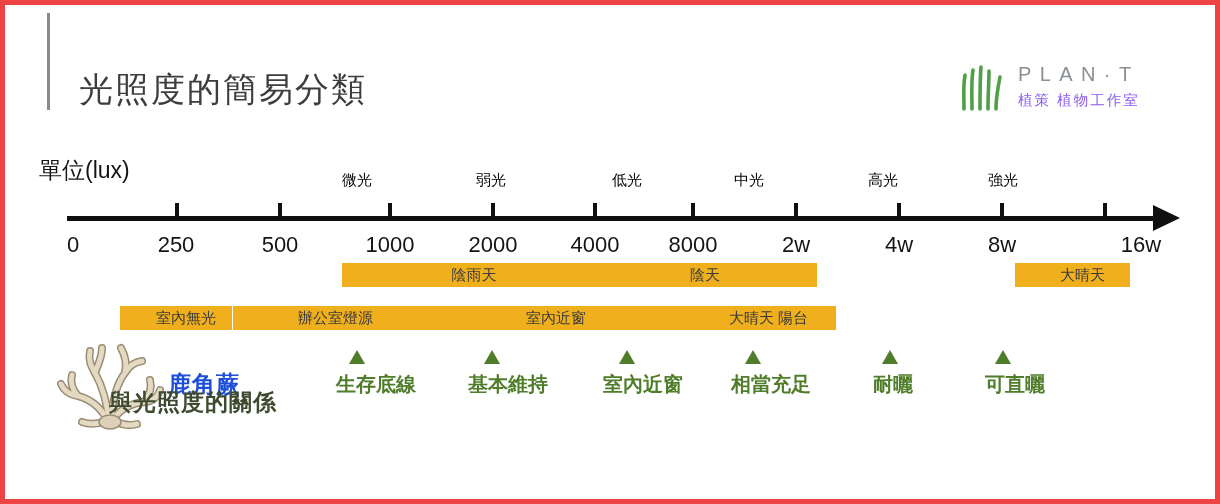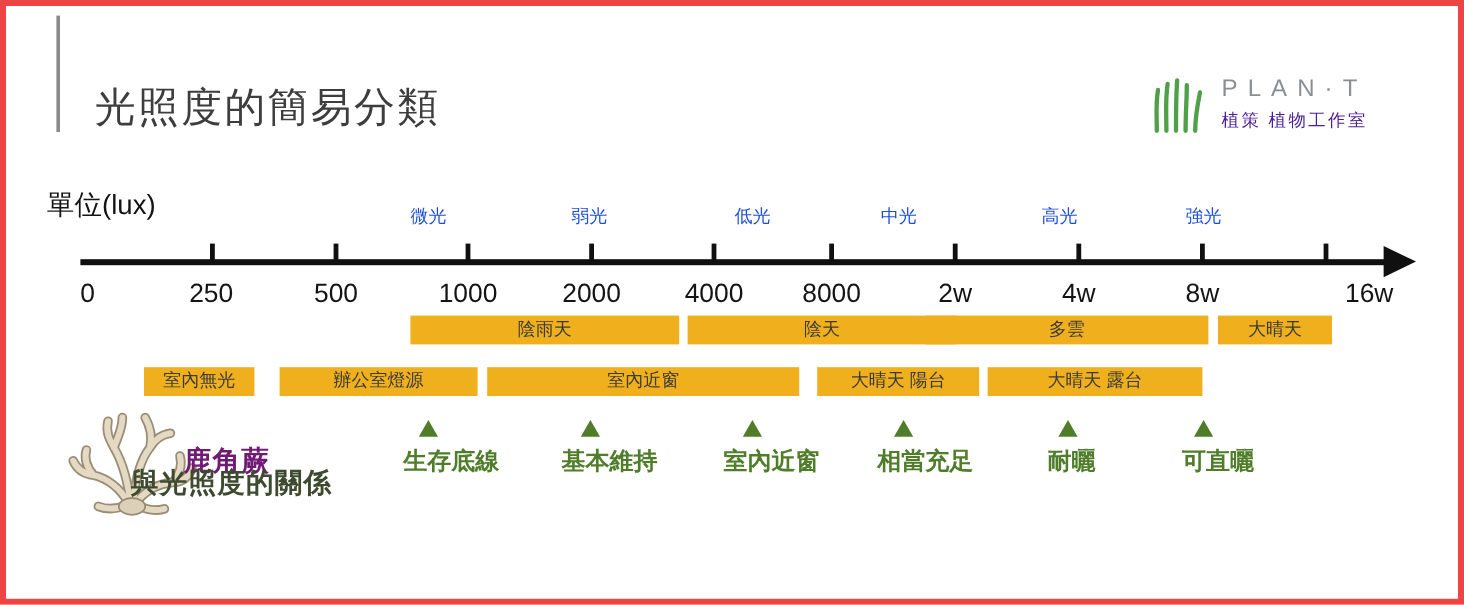--- a/index.html
+++ b/index.html
@@ -7,43 +7,43 @@
     position:relative; width:1220px; height:504px; background:#ffffff;
     font-family:"Liberation Sans", sans-serif; overflow:hidden;
     border:5px solid #ef4444; box-sizing:border-box;
   }
   .decor-line { position:absolute; left:42px; top:8px; width:3px; height:97px; background:#8a8a8a; }
   .title { position:absolute; left:74px; top:62px; margin:0; font-size:34px; font-weight:400; color:#3d3d3d; letter-spacing:2px; }
 
   .logo { position:absolute; left:954px; top:58px; display:flex; gap:13px; }
   .logo-icon { width:46px; height:50px; }
   .logo-brand { font-size:20px; letter-spacing:0.42em; color:#8a8f93; font-weight:500; }
-  .logo-sub { font-size:14.5px; letter-spacing:0.14em; color:#4c1d95; margin-top:5px; }
+  .logo-sub { font-size:14.5px; letter-spacing:0.14em; color:#8b5cf6; margin-top:5px; }
 
   .unit-label { position:absolute; left:34px; top:150px; font-size:23px; color:#141414; }
 
   .axis-line  { position:absolute; left:62px; top:211px; width:1092px; height:5px; background:#101010; }
   .axis-arrow { position:absolute; left:1148px; top:200px; width:0; height:0;
                 border-top:13px solid transparent; border-bottom:13px solid transparent; border-left:27px solid #101010; }
   .tick { position:absolute; top:198px; width:4px; height:14px; background:#101010; transform:translateX(-50%); }
   .tick-label  { position:absolute; top:227px; transform:translateX(-50%); font-size:22px; color:#141414; white-space:nowrap; }
-  .level-label { position:absolute; top:166px; transform:translateX(-50%); font-size:15px; color:#1d4ed8; white-space:nowrap; }
+  .level-label { position:absolute; top:166px; transform:translateX(-50%); font-size:15px; color:#000000; white-space:nowrap; }
 
   .bar { position:absolute; height:24px; background:#F0B01E; color:#3a3a3a; font-size:15px;
-         line-height:24px; text-align:center; white-space:nowrap; overflow:hidden; }
+         line-height:24px; text-align:center; white-space:nowrap; overflow:hidden;padding-left:20px; }
   .row1 { top:258px; }
   .row2 { top:301px; }
 
   .marker-triangle { position:absolute; top:345px; width:0; height:0; transform:translateX(-50%);
                      border-left:8px solid transparent; border-right:8px solid transparent; border-bottom:14px solid #4F7D2A; }
   .marker-label { position:absolute; top:366px; transform:translateX(-50%); font-size:20px; font-weight:700;
                   color:#4F7D2A; white-space:nowrap; }
 
   .fern-svg { position:absolute; left:48px; top:330px; width:114px; height:100px; }
-  .fern-caption-1 { position:absolute; left:148px; top:364px; font-size:23px; font-weight:700; color:#701a75; letter-spacing:1px; white-space:nowrap; }
+  .fern-caption-1 { position:absolute; left:163px; top:364px; font-size:23px; font-weight:700; color:#1d4ed8; letter-spacing:1px; white-space:nowrap; }
   .fern-caption-2 { position:absolute; left:104px; top:382px; font-size:23px; font-weight:700; color:#3E4A30; letter-spacing:1px; white-space:nowrap; }
 </style>
 </head>
 <body>
 
 <div class="slide">
 
   <div class="decor-line"></div>
   <h1 class="title">光照度的簡易分類</h1>
 
@@ -93,28 +93,26 @@
   <div class="tick-label" style="left:488px">2000</div>
   <div class="tick-label" style="left:590px">4000</div>
   <div class="tick-label" style="left:688px">8000</div>
   <div class="tick-label" style="left:791px">2w</div>
   <div class="tick-label" style="left:894px">4w</div>
   <div class="tick-label" style="left:997px">8w</div>
   <div class="tick-label" style="left:1136px">16w</div>
 
   <div class="bar row1" style="left:337px;width:224px">陰雨天</div>
   <div class="bar row1" style="left:568px;width:224px">陰天</div>
-  <div class="bar row1" style="left:766px;width:236px">多雲</div>
   <div class="bar row1" style="left:1010px;width:95px">大晴天</div>
 
   <div class="bar row2" style="left:115px;width:92px">室內無光</div>
   <div class="bar row2" style="left:401px;width:260px">室內近窗</div>
   <div class="bar row2" style="left:228px;width:165px">辦公室燈源</div>
   <div class="bar row2" style="left:676px;width:135px">大晴天 陽台</div>
-  <div class="bar row2" style="left:818px;width:179px">大晴天 露台</div>
 
   <div class="marker-triangle" style="left:352px"></div>
   <div class="marker-triangle" style="left:487px"></div>
   <div class="marker-triangle" style="left:622px"></div>
   <div class="marker-triangle" style="left:748px"></div>
   <div class="marker-triangle" style="left:885px"></div>
   <div class="marker-triangle" style="left:998px"></div>
 
   <div class="marker-label" style="left:371px">生存底線</div>
   <div class="marker-label" style="left:503px">基本維持</div>

